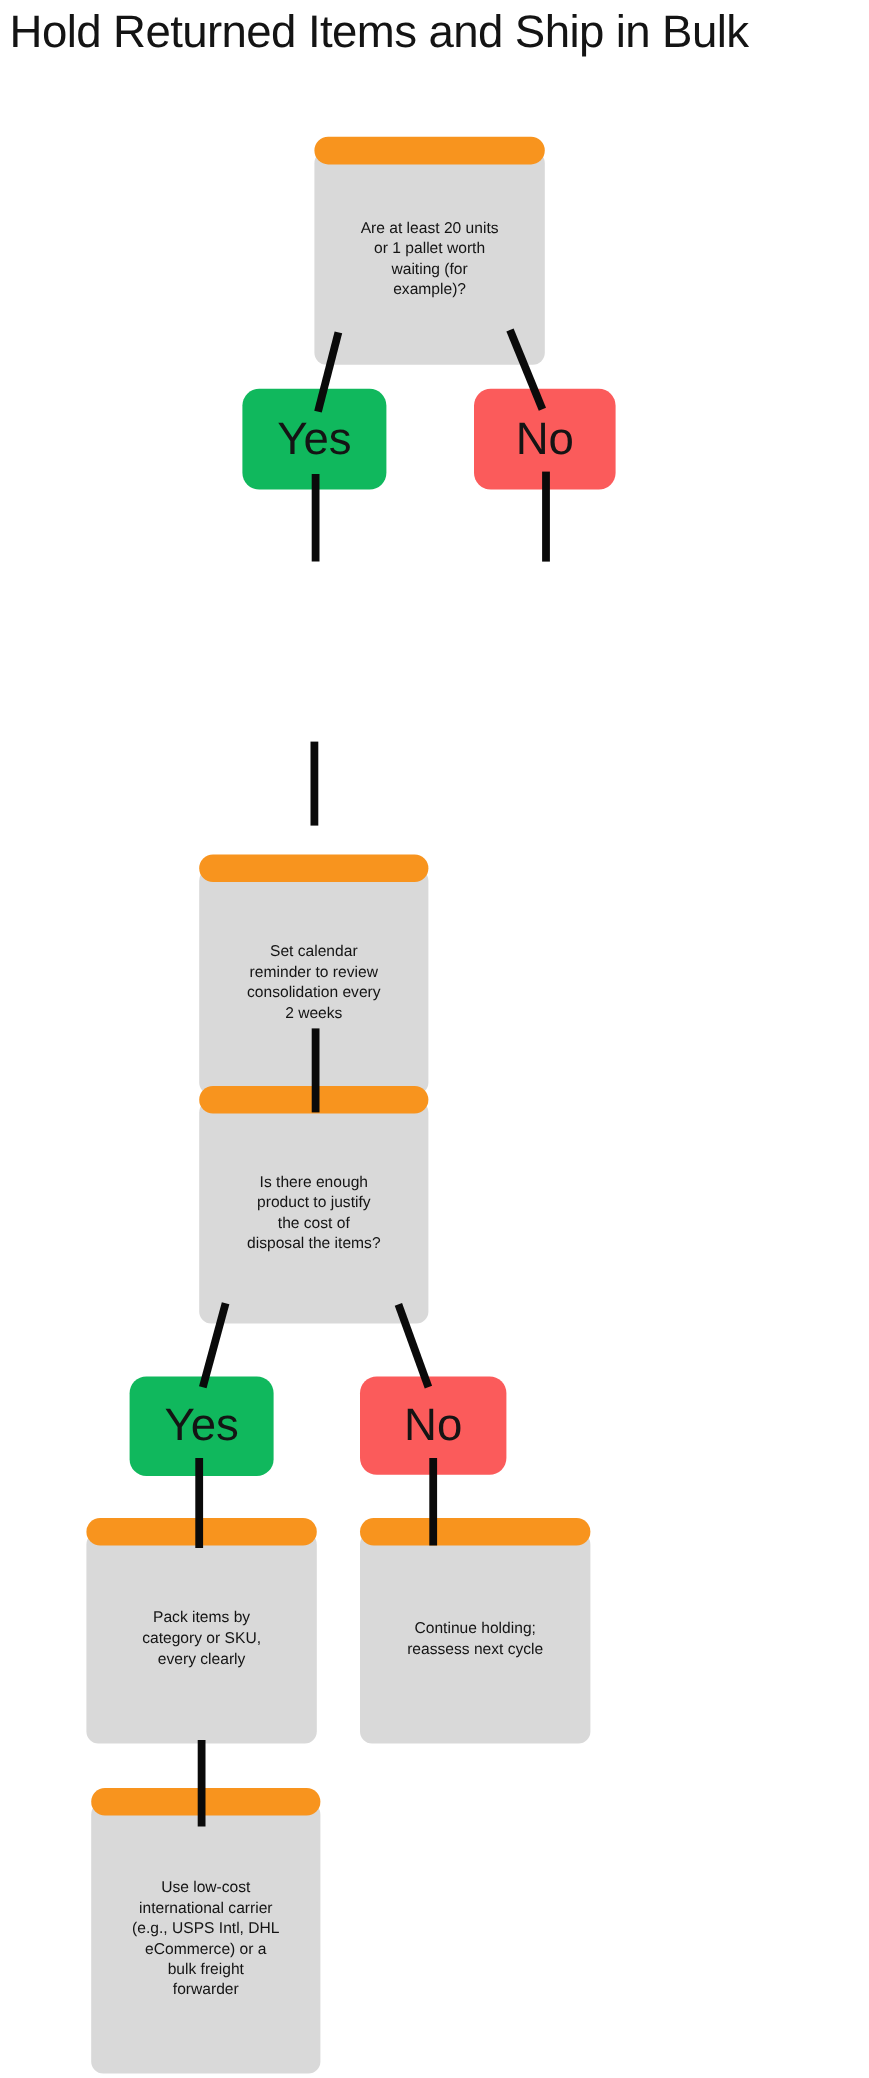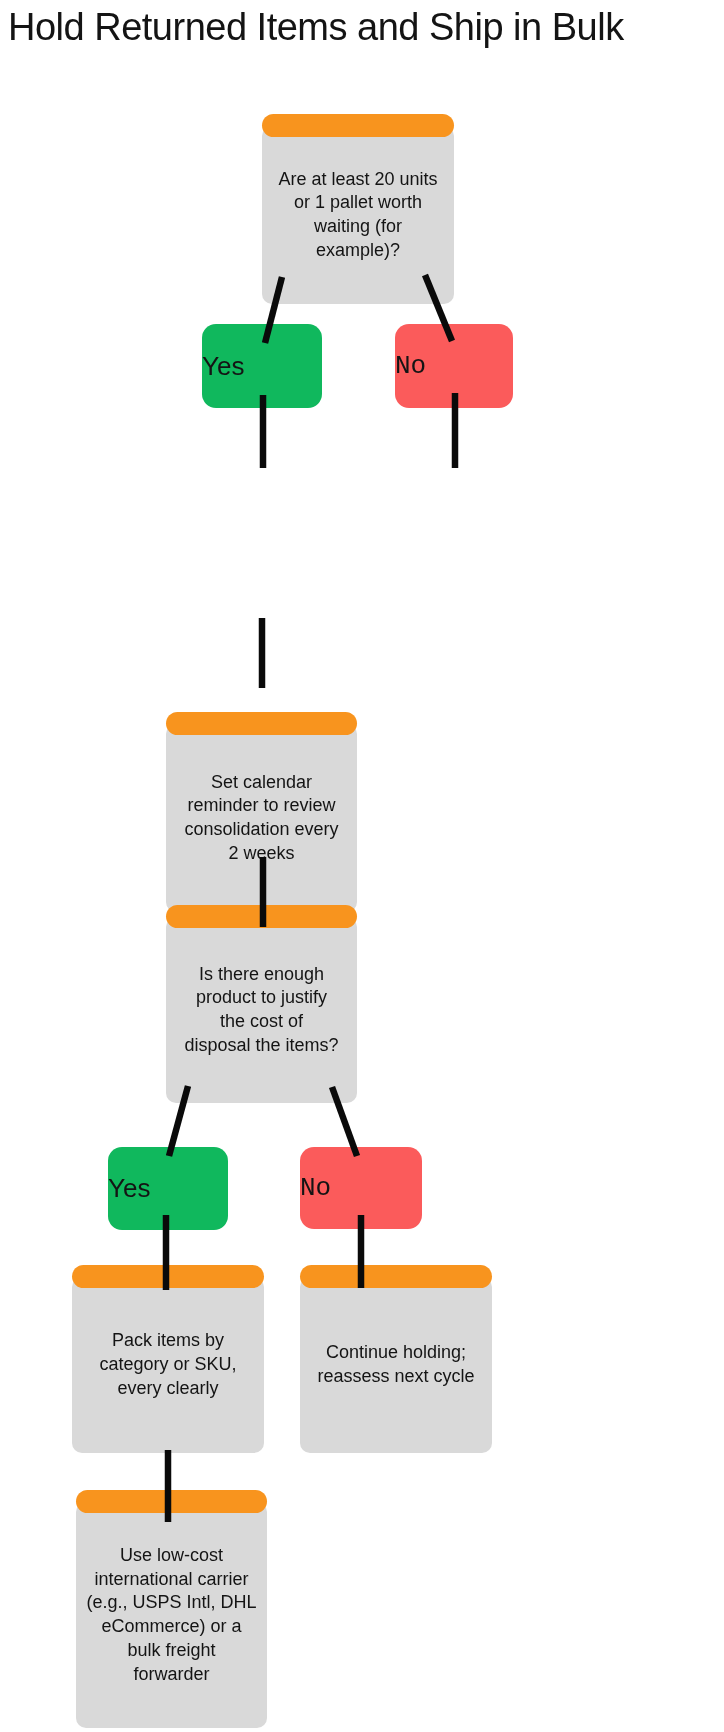--- a/index.html
+++ b/index.html
@@ -38,35 +38,35 @@
     z-index: 1;
     background: var(--node-body, #D9D9D9);
     border-radius: 10px;
     display: flex;
     align-items: center;
     justify-content: center;
     text-align: center;
     padding: 0 2px;
   }
   .node .body span {
-    font-size: 18px;
+    font-size: 13px;
     line-height: 1.32;
     white-space: pre-line;
   }
   .badge {
     position: absolute;
     z-index: 3;
     border-radius: 14px;
     display: flex;
     align-items: center;
-    justify-content: flex-start;
-    font-size: 26px;
+    justify-content: center;
+    font-size: 38px;
   }
   .badge.yes { background: var(--yes, #10B85D); }
-  .badge.no  { background: var(--no, #FB5B5B); font-family: Liberation Mono, monospace; }
+  .badge.no  { background: var(--no, #FB5B5B); }
   svg.connectors {
     position: absolute;
     left: 0; top: 0;
     z-index: 10;
     pointer-events: none;
   }
   svg.connectors line {
     stroke: var(--connector, #000000);
     stroke-width: 6.5;
   }

